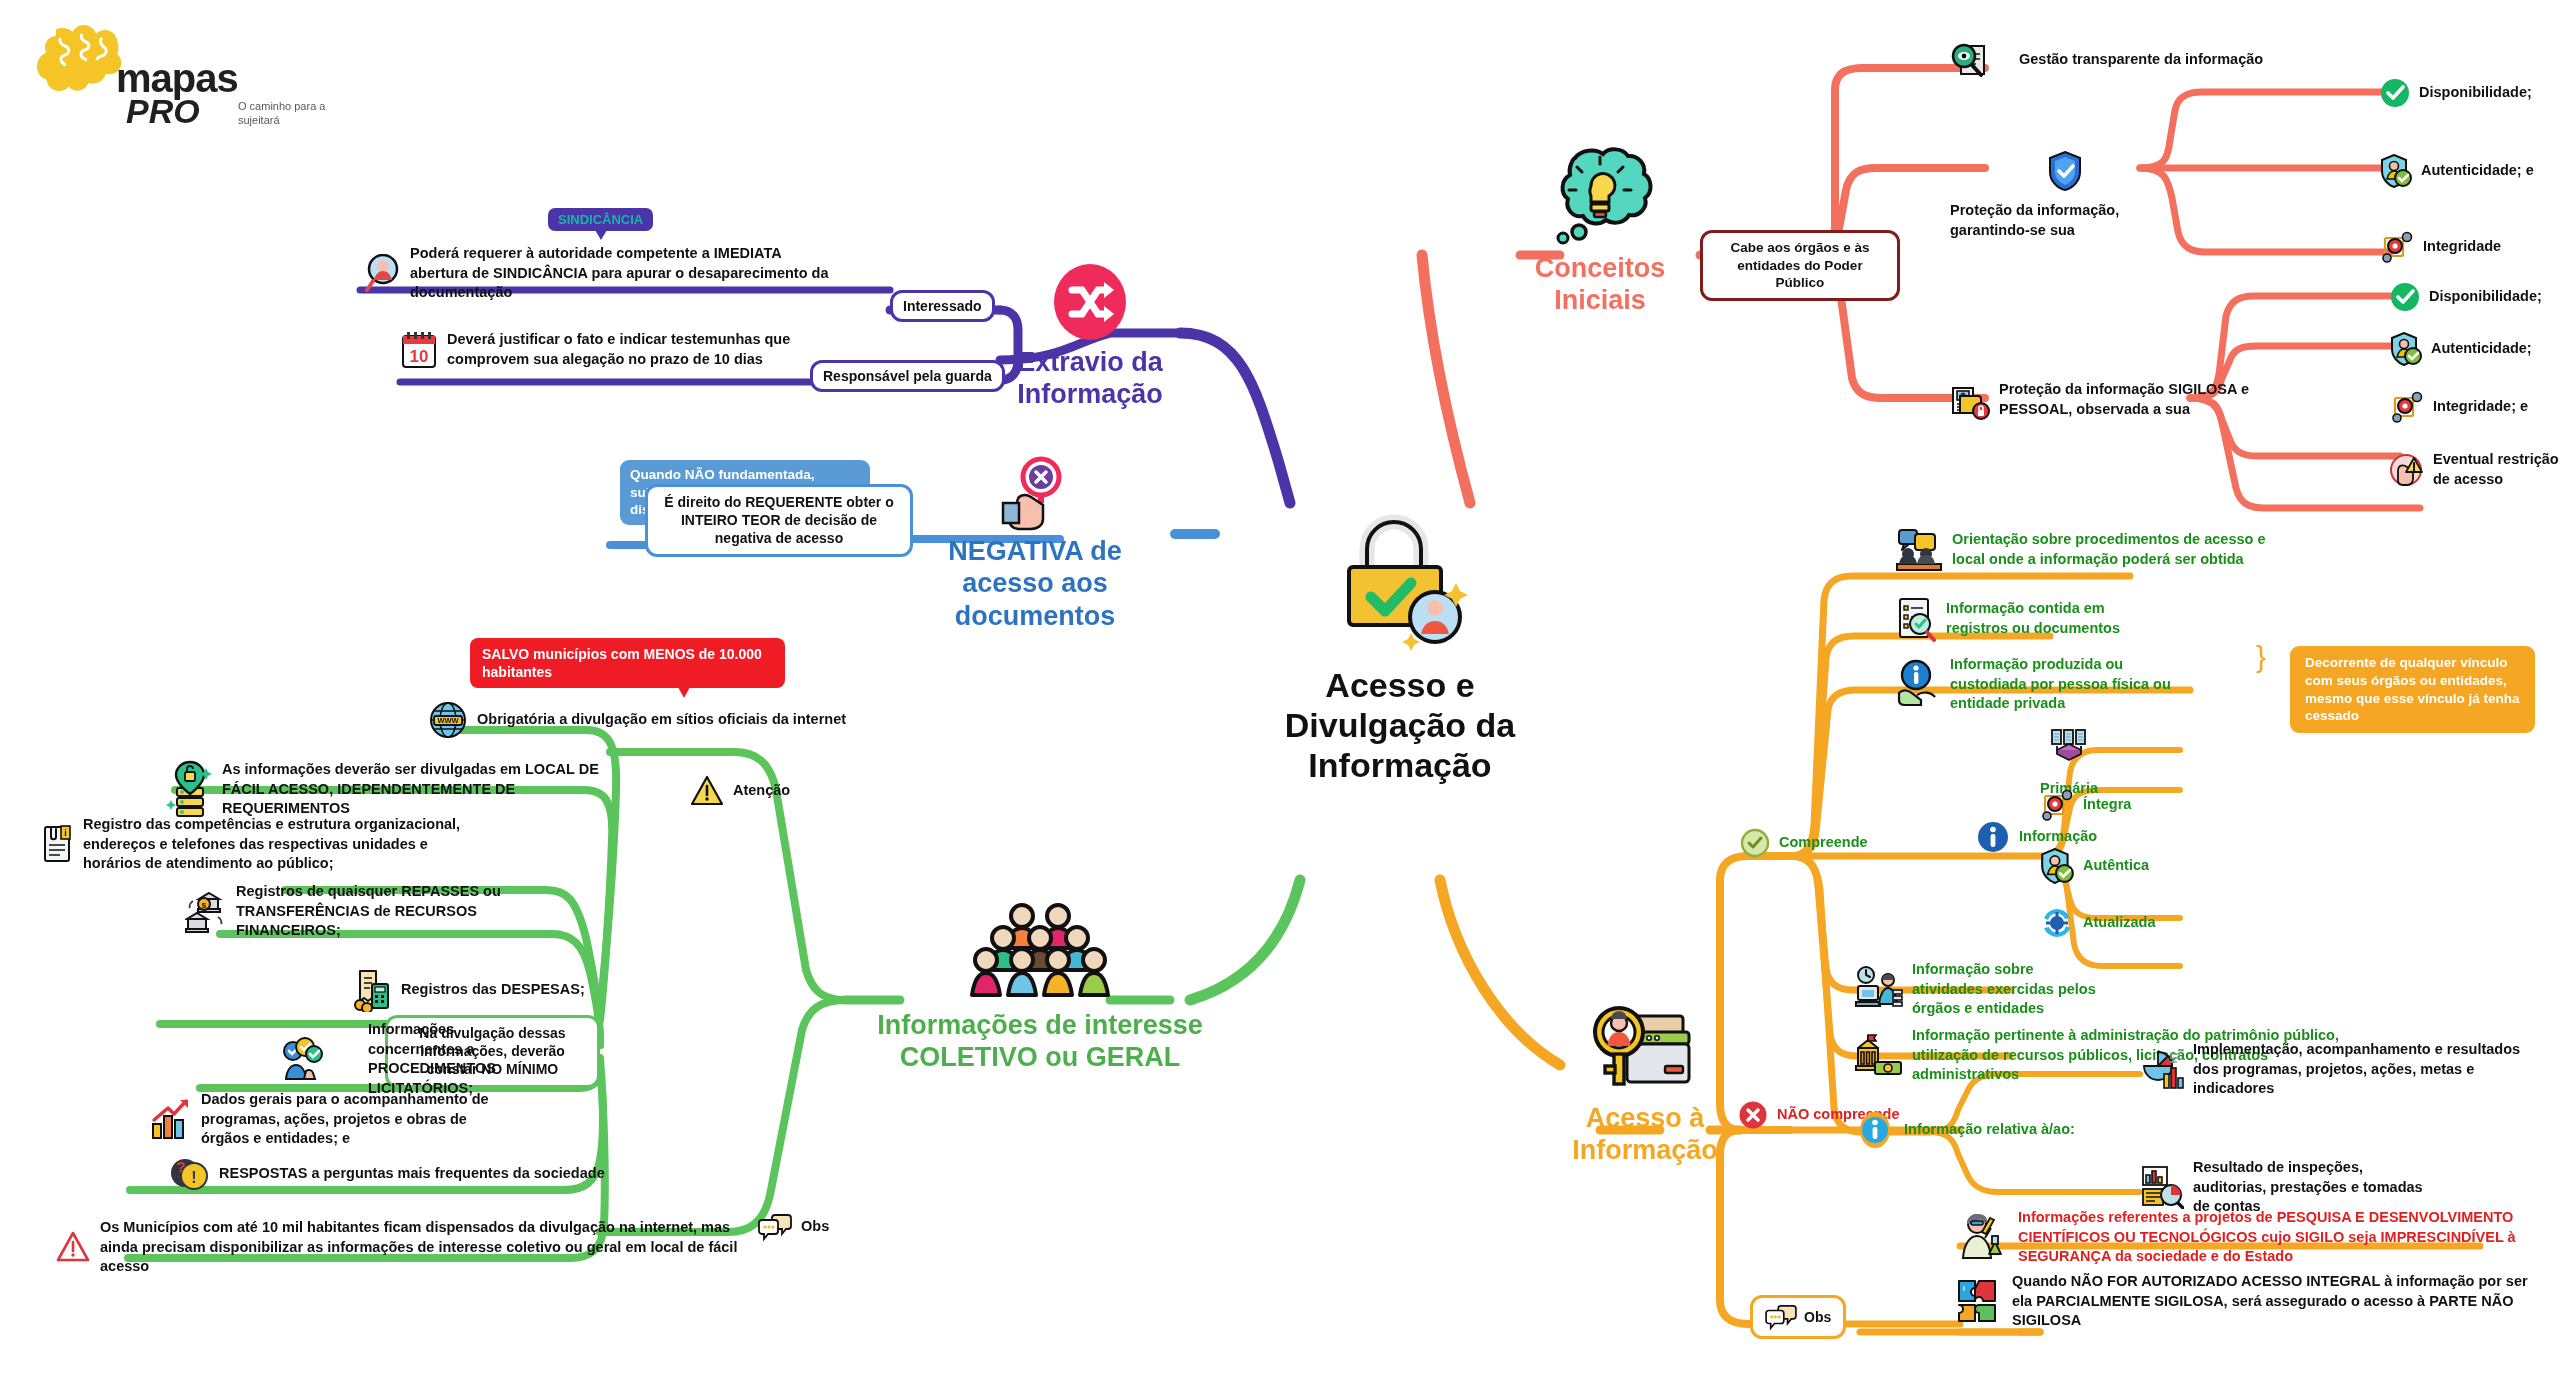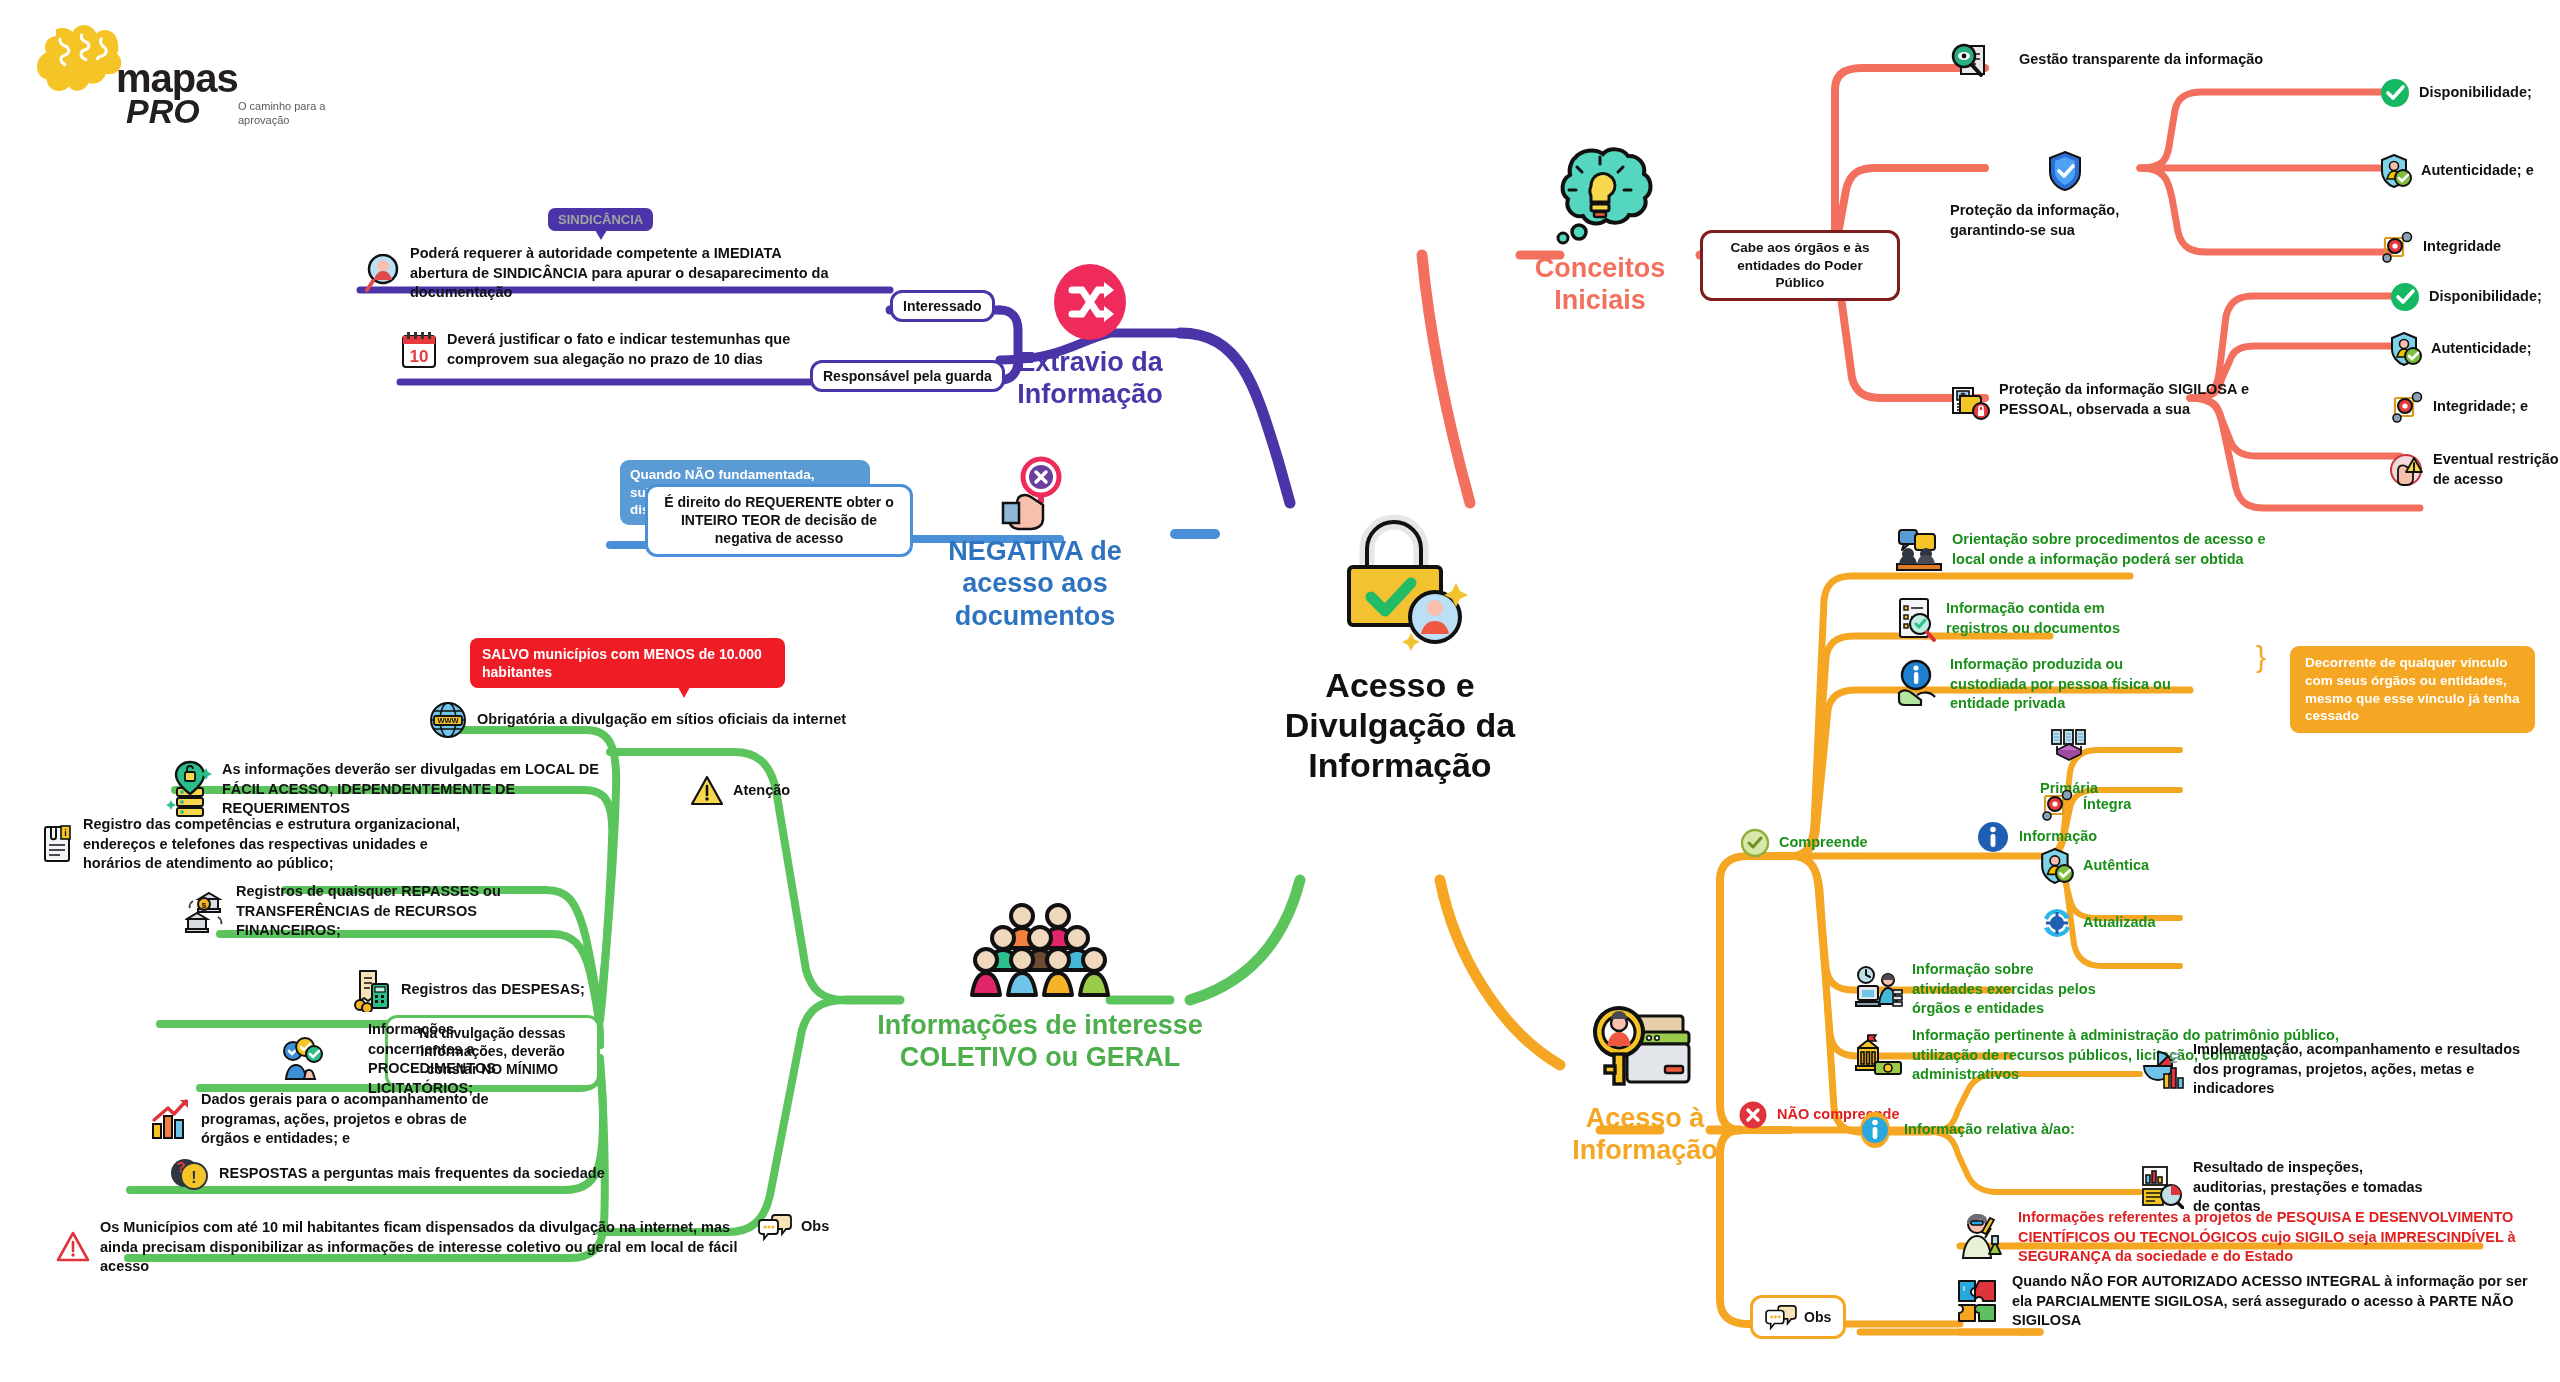--- a/index.html
+++ b/index.html
@@ -24,21 +24,21 @@
 
   
   .leaf{font-size:14.5px;line-height:1.35;font-weight:bold;color:#111;}
   .leaf.green{color:#1a8f1a;}
   .leaf.red{color:#e02020;}
   .leaf.dark{color:#111;}
 
   
   .pill{border:3px solid #4A34A8;border-radius:12px;background:#fff;padding:5px 10px;
         font-size:14px;font-weight:bold;color:#111;text-align:center;}
-  .callout-purple{background:#4A34A8;color:#a3a3a3;border-radius:7px;padding:4px 10px;
+  .callout-purple{background:#4A34A8;color:#14b8a6;border-radius:7px;padding:4px 10px;
         font-size:13px;font-weight:bold;text-align:right;}
   .callout-purple:after{content:"";position:absolute;left:50%;bottom:-9px;margin-left:-6px;
         border-left:6px solid transparent;border-right:6px solid transparent;border-top:10px solid #4A34A8;}
   .callout-blue{background:#5B9BD5;color:#fff;border-radius:9px;padding:6px 10px;
         font-size:13.5px;font-weight:bold;line-height:1.3;}
   .callout-blue:after{content:"";position:absolute;left:52%;bottom:-9px;margin-left:-6px;
         border-left:6px solid transparent;border-right:6px solid transparent;border-top:10px solid #5B9BD5;}
   .box-blue{border:3px solid #4A90D9;border-radius:12px;background:#fff;padding:6px 10px;
         font-size:14px;font-weight:bold;line-height:1.3;text-align:center;color:#111;}
   .callout-red{background:#ef1b25;color:#fff;border-radius:8px;padding:7px 12px;
@@ -147,21 +147,21 @@
       <path d="M30 22c-6 0-11 5-11 11 0 2 .5 4 1.4 5.6C15 41 11 46 11 53c0 6 4 11 9.5 12.6C21 72 26 77 33 77c4 0 7.5-1.8 9.8-4.6 2 2.6 5.2 4.3 8.8 4.3 5 0 9.2-3.2 10.8-7.6 1.3.4 2.7.6 4.2.6 6.3 0 11.6-4.2 13.3-10 1.2.4 2.5.6 3.8.6 6.4 0 11.6-5.2 11.6-11.6 0-3.6-1.7-6.9-4.3-9 .9-1.6 1.4-3.5 1.4-5.5C92.4 22 86.4 16 79 16c-3.4 0-6.5 1.3-8.9 3.4C68.3 14.6 63.6 11 58 11c-4.9 0-9.2 2.8-11.4 6.9C44.3 15.4 40.5 14 36.4 14c-2.3 0-4.5.4-6.4 1.2V22z"></path>
     </g>
     <g fill="#ffffff">
       <path d="M34 24c-1 4 2 7 5 8s5 4 3 7-6 2-7 5 2 6 5 7" stroke="#ffffff" stroke-width="3" fill="none"></path>
       <path d="M56 20c-2 4 1 7 4 8s4 5 1 7-6 1-6 5 3 5 6 6" stroke="#ffffff" stroke-width="3" fill="none"></path>
       <path d="M76 24c-3 3-1 7 2 9s3 6 0 8-7 1-7 5" stroke="#ffffff" stroke-width="3" fill="none"></path>
     </g>
   </svg>
   <div class="word">mapas</div>
   <div class="pro">PRO</div>
-  <div class="tag">O caminho para a aprovação</div>
+  <div class="tag">O caminho para a sujeitará</div>
 </div>
 
 <div class="abs" id="center">
   <svg width="170" height="150" viewBox="0 0 170 150" style="display:block;margin:0 auto;">
     <path d="M52 62V44c0-15 12-27 27-27s27 12 27 27v18" fill="none" stroke="#e6e6e6" stroke-width="15"></path>
     <path d="M52 62V44c0-15 12-27 27-27s27 12 27 27v18" fill="none" stroke="#111" stroke-width="4"></path>
     <rect x="34" y="62" width="92" height="58" rx="4" fill="#F2C230" stroke="#111" stroke-width="4"></rect>
     <path d="M56 92l14 14 26-28" fill="none" stroke="#22bb66" stroke-width="11" stroke-linecap="round" stroke-linejoin="round"></path>
     <circle cx="120" cy="112" r="25" fill="#BBE0F5" stroke="#111" stroke-width="4"></circle>
     <circle cx="120" cy="103" r="8" fill="#F7C0AE"></circle>

